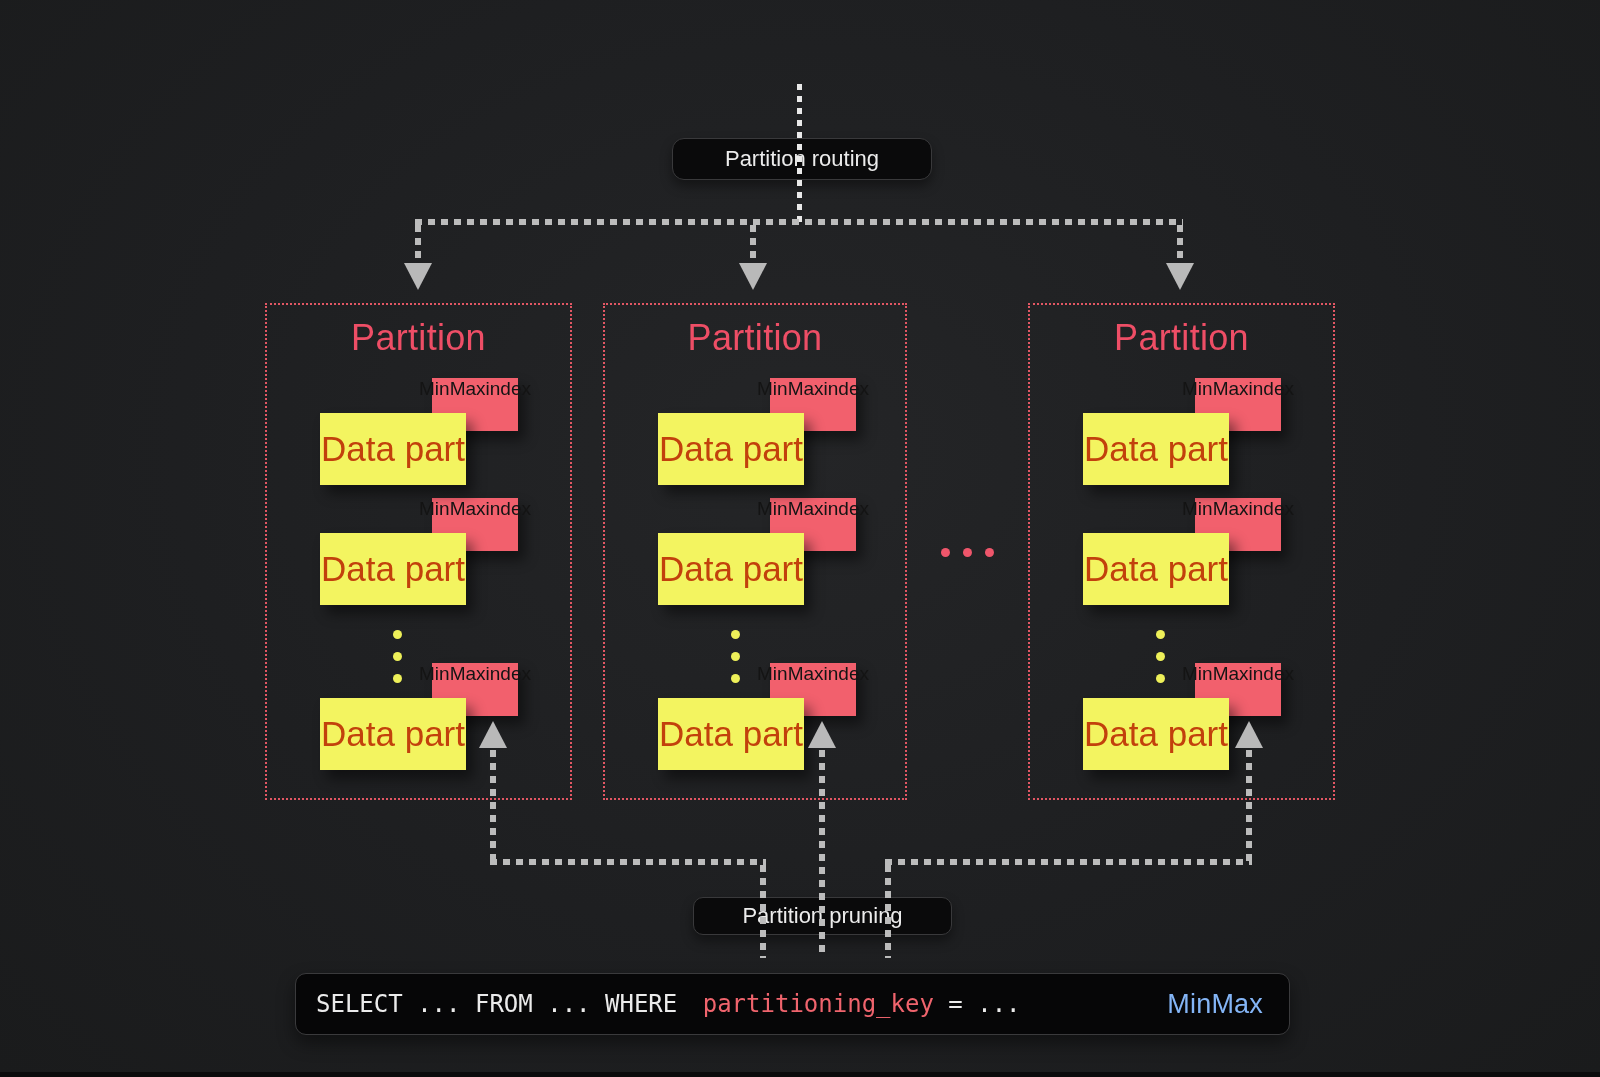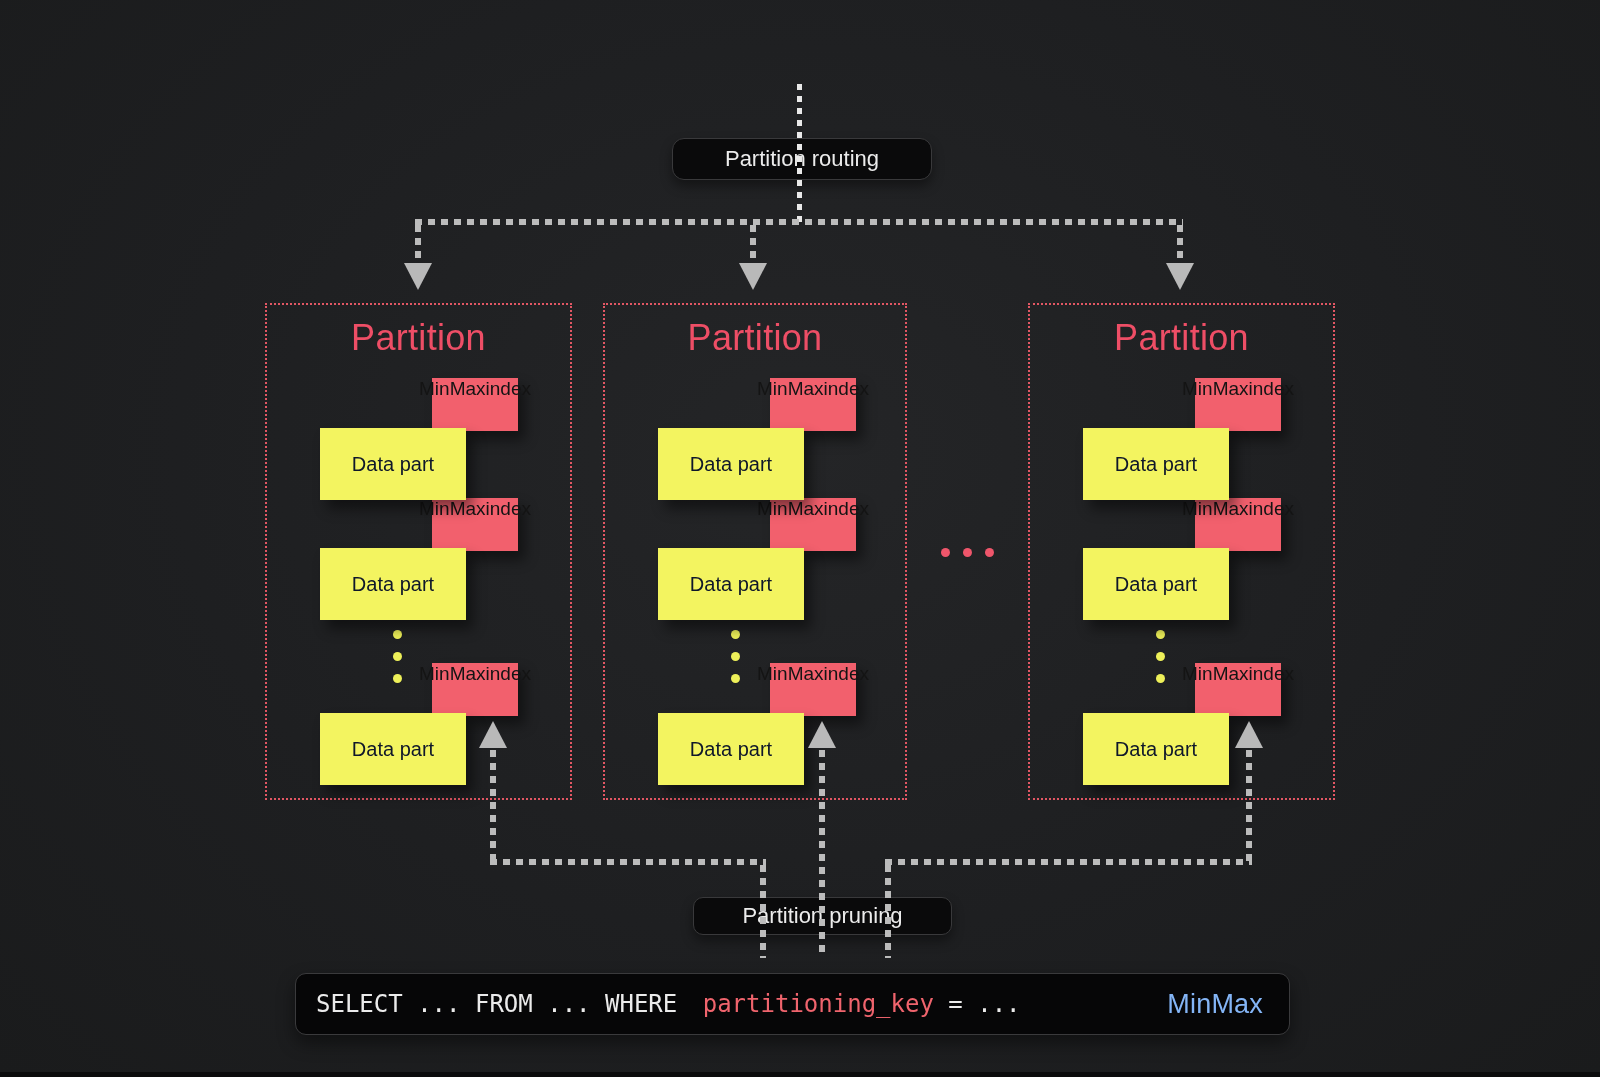--- a/index.html
+++ b/index.html
@@ -62,22 +62,22 @@
   }
   .minmax{
     position:absolute;left:165px;width:86px;height:53px;background:#f2606d;
     color:#141414;font-size:19px;line-height:22px;text-align:center;
     display:flex;flex-direction:row;justify-content:center;
     box-shadow:7px 9px 12px rgba(0,0,0,.45);z-index:1;
   }
   .mm1{top:73px;} .mm2{top:193px;} .mm3{top:358px;}
   .dpart{
     position:absolute;left:53px;width:146px;height:72px;background:#f3f460;
-    color:#0f172a;font-size:20px;display:flex;align-items:center;justify-content:center;
-    box-shadow:7px 9px 12px rgba(0,0,0,.45);z-index:2;margin-top:15px;
+    color:#c2410c;font-size:35px;display:flex;align-items:center;justify-content:center;
+    box-shadow:7px 9px 12px rgba(0,0,0,.45);z-index:2;
   }
   .dp1{top:108px;} .dp2{top:228px;} .dp3{top:393px;}
   .ydot{position:absolute;left:126px;width:9px;height:9px;border-radius:50%;background:#eef059;}
   .yd1{top:325px;} .yd2{top:347px;} .yd3{top:369px;}
   
   .pellipsis{position:absolute;left:941px;top:548px;display:flex;gap:13px;z-index:2;}
   .pdot{width:9px;height:9px;border-radius:50%;background:#ef566b;}
   
   .sql{
     position:absolute;left:20px;top:0;height:100%;display:flex;align-items:center;

